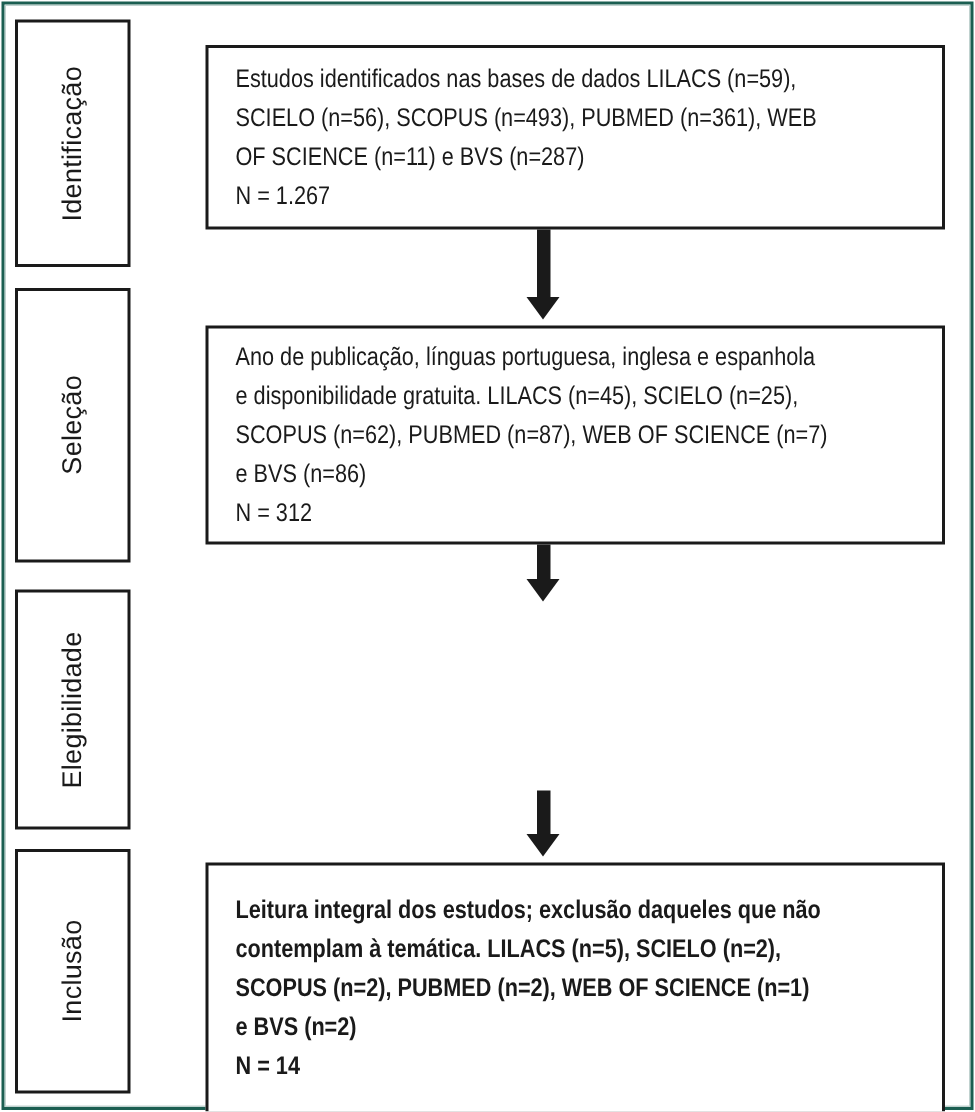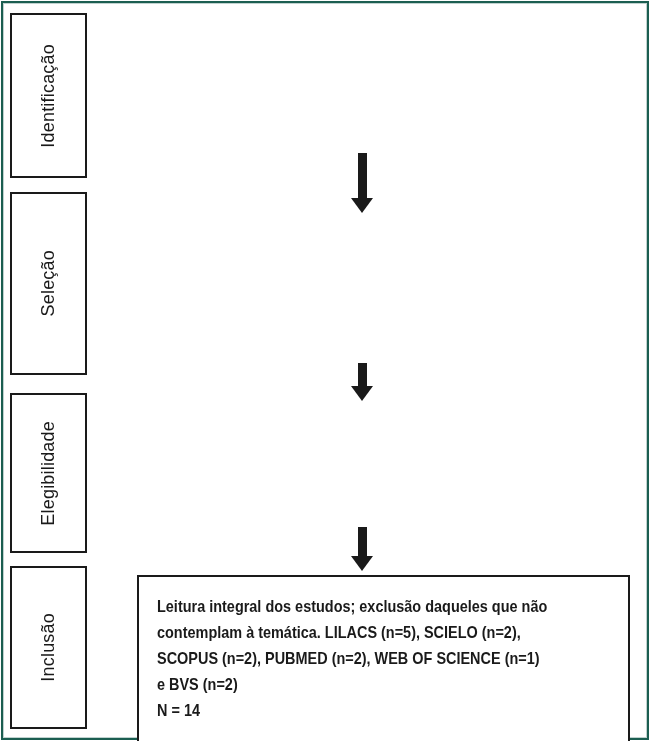--- a/index.html
+++ b/index.html
@@ -82,27 +82,44 @@
 </style>
 </head>
 <body>
 
 <div class="figure">
   <div class="frame"></div>
 
   <div class="label-box lb1">
     <span class="vtext">Identificação</span>
   </div>
+  <div class="flow-box fb1">
+    <div class="flow-inner">
+      <div class="flow-text">Estudos identificados nas bases de dados LILACS (n=59),
+SCIELO (n=56), SCOPUS (n=493), PUBMED (n=361), WEB
+OF SCIENCE (n=11) e BVS (n=287)</div>
+      <div class="flow-total">N = 1.267</div>
+    </div>
+  </div>
   <div class="arrow ar1">
     <div class="shaft"></div>
     <div class="head"></div>
   </div>
 
   <div class="label-box lb2">
     <span class="vtext">Seleção</span>
+  </div>
+  <div class="flow-box fb2">
+    <div class="flow-inner">
+      <div class="flow-text">Ano de publicação, línguas portuguesa, inglesa e espanhola
+e disponibilidade gratuita. LILACS (n=45), SCIELO (n=25),
+SCOPUS (n=62), PUBMED (n=87), WEB OF SCIENCE (n=7)
+e BVS (n=86)</div>
+      <div class="flow-total">N = 312</div>
+    </div>
   </div>
   <div class="arrow ar2">
     <div class="shaft"></div>
     <div class="head"></div>
   </div>
 
   <div class="label-box lb3">
     <span class="vtext">Elegibilidade</span>
   </div>
   <div class="arrow ar3">

